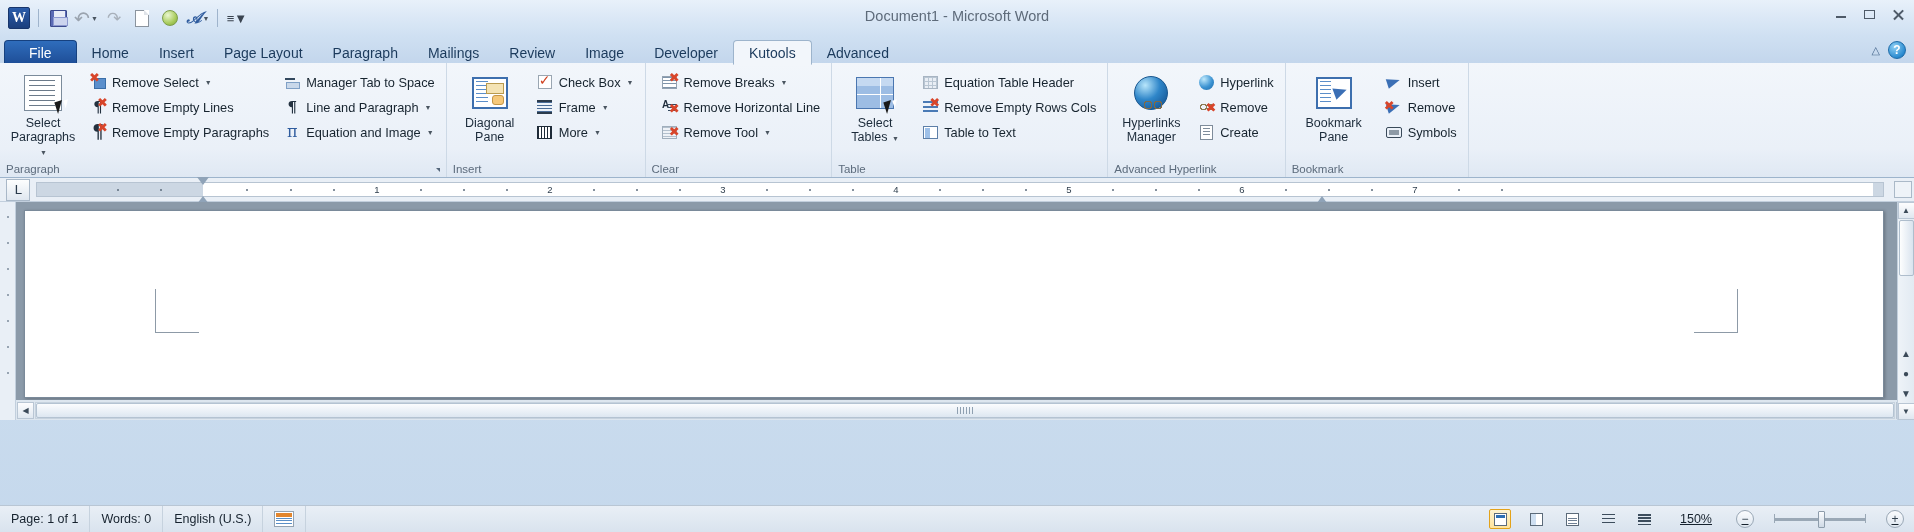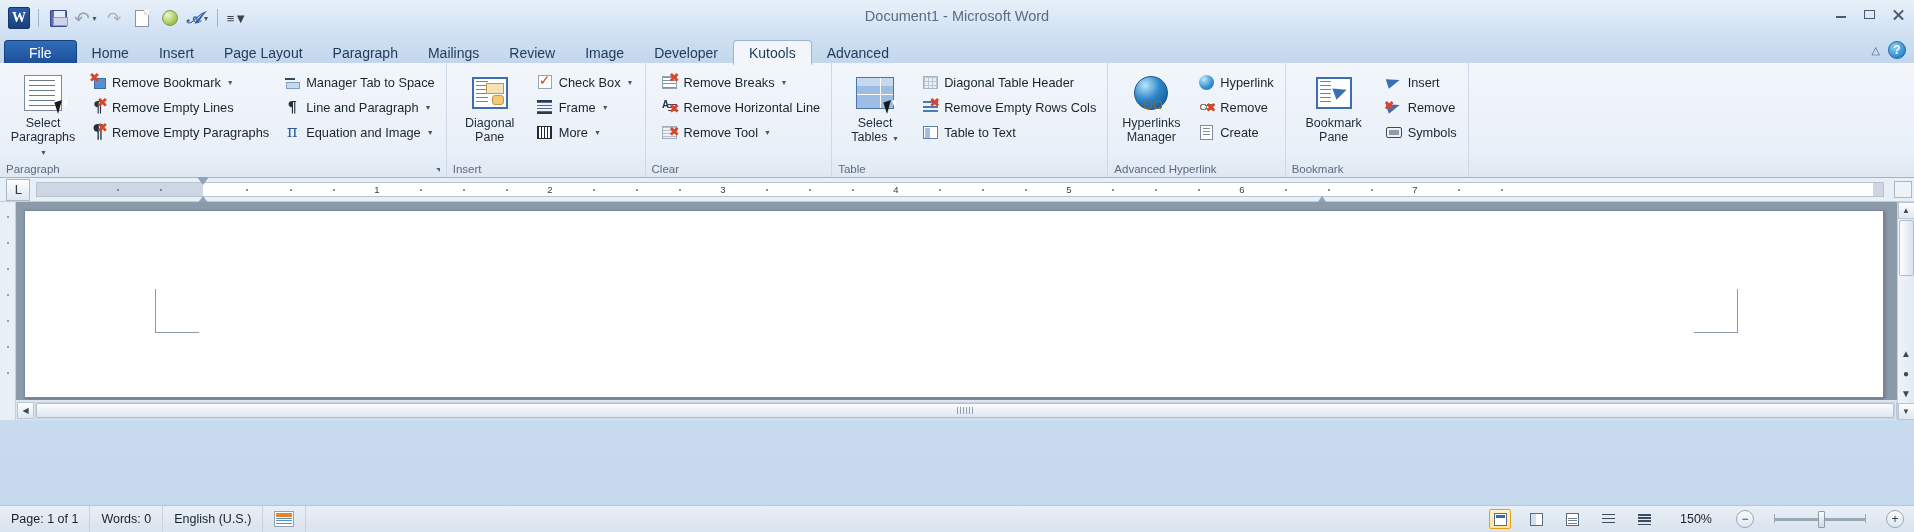--- a/index.html
+++ b/index.html
@@ -301,21 +301,21 @@
     position:absolute;left:0;right:0;bottom:0;height:27px;
     background:linear-gradient(to bottom,#e9eff6,#d9e3ee);
     border-top:1px solid #b9c6d4;
     display:flex;align-items:center;font-size:12.5px;color:#16222e;
   }
   .sb-item{padding:0 11px;height:27px;display:flex;align-items:center;border-right:1px solid #c6d2de;}
   .sb-first{border-left:none;}
   .sb-proof{width:20px;height:16px;background:#fff;border:1px solid #93a2b1;position:relative;}
   .sb-proof:before{content:"";position:absolute;left:1px;top:1px;right:1px;height:4px;background:#e2862e;}
   .sb-proof:after{content:"";position:absolute;left:1px;bottom:1px;right:1px;height:7px;background:repeating-linear-gradient(to bottom,#5a8fc7 0 1px,transparent 1px 2.5px);}
-  .sb-right{margin-left:auto;display:flex;align-items:center;gap:12px;padding-right:10px;}
+  .sb-right{margin-left:auto;display:flex;align-items:center;gap:12px;padding-right:10px;text-decoration:underline;}
   .vbtn{width:22px;height:20px;margin:0 1px;display:flex;align-items:center;justify-content:center;}
   .vbtn.sel{border:1px solid #e3a21a;background:linear-gradient(to bottom,#fff4d2,#ffe49b);border-radius:2px;}
   .v-print{width:13px;height:13px;background:#fff;border:1px solid #5c6b7a;position:relative;}
   .v-print:before{content:"";position:absolute;left:1px;top:1px;right:1px;height:3px;background:#2e6fb5;}
   .v-full{width:13px;height:13px;background:#fff;border:1px solid #5c6b7a;display:flex;}
   .v-full:before{content:"";width:50%;background:#cfe0f2;}
   .v-web{width:13px;height:13px;background:#fff;border:1px solid #5c6b7a;position:relative;}
   .v-web:after{content:"";position:absolute;left:1px;top:4px;right:1px;height:7px;background:repeating-linear-gradient(to bottom,#6f8094 0 1px,transparent 1px 2.5px);}
   .v-outline{width:13px;height:13px;position:relative;}
   .v-outline:before{content:"";position:absolute;left:0;top:1px;width:13px;height:11px;background:repeating-linear-gradient(to bottom,#3d4d5d 0 1.5px,transparent 1.5px 4px);}
@@ -414,21 +414,21 @@
             <span class="caret">▼</span>
           </div>
         </div>
 
         <div class="col">
           <div class="smbtn">
             <span class="si">
                 <span class="mini-indent"></span>
                 <span class="x-mark" style="left:0;right:auto;">✖</span>
               </span>
-            <span>Remove Bookmark</span>
+            <span>Remove Select</span>
             <span class="caret">▼</span>
           </div>
           <div class="smbtn">
             <span class="si">
                 <span class="pilcrow">¶</span>
                 <span class="x-mark">✖</span>
               </span>
             <span>Remove Empty Lines</span>
           </div>
           <div class="smbtn">
@@ -553,21 +553,21 @@
             <span>Select</span><br>
             <span>Tables</span>
             <span class="caret">▼</span>
           </div>
         </div>
         <div class="col">
           <div class="smbtn">
             <span class="si">
                 <span class="mini-gridtable"></span>
               </span>
-            <span>Diagonal Table Header</span>
+            <span>Equation Table Header</span>
           </div>
           <div class="smbtn">
             <span class="si">
                 <span class="mini-blue-lines"></span>
                 <span class="x-mark">✖</span>
               </span>
             <span>Remove Empty Rows Cols</span>
           </div>
           <div class="smbtn">
             <span class="si">

